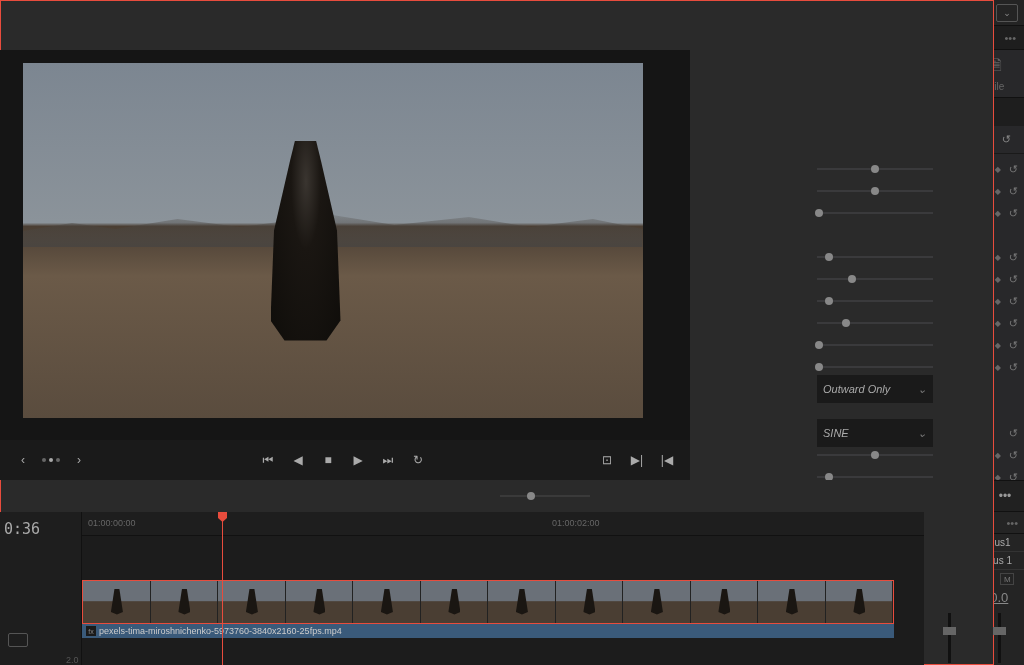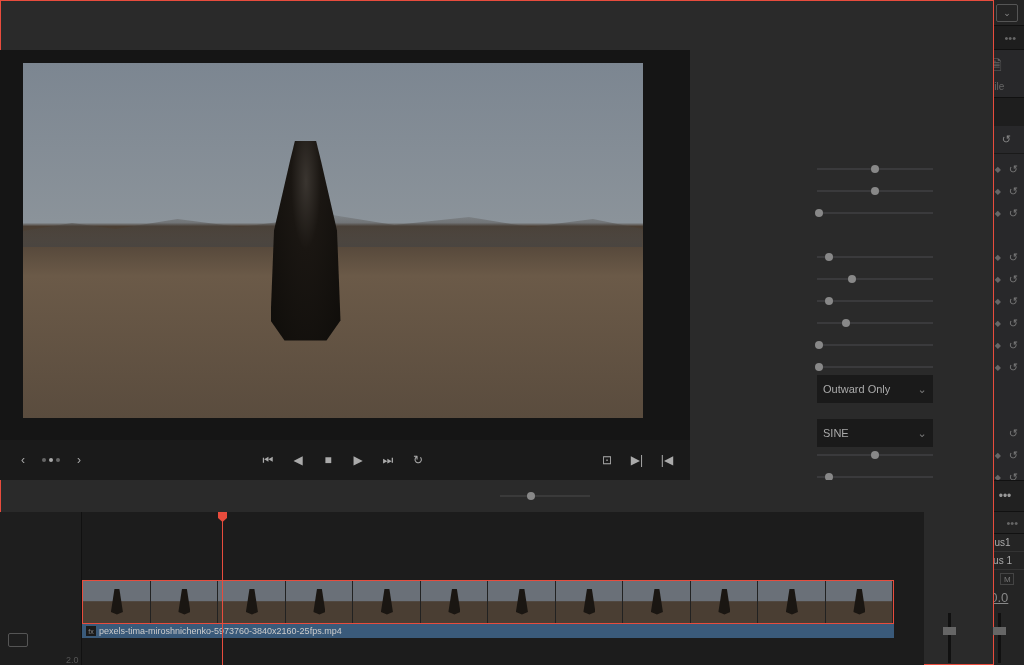--- a/index.html
+++ b/index.html
@@ -50,21 +50,21 @@
 .fxhdr .hico { color:#888; font-size:11px; cursor:pointer; padding:0 3px; }
 
 .params { flex:1; overflow-y:auto; padding:4px 0; }
 .prow { height:22px; display:flex; align-items:center; padding:0 6px 0 0; gap:6px; }
 .prow .lbl { width:120px; text-align:right; color:#999; font-size:11px; padding-right:6px; }
 .prow .slider { flex:1; height:2px; background:#3a3a3c; position:relative; cursor:pointer; }
 .prow .slider .knob { position:absolute; top:-3px; width:8px; height:8px; border-radius:50%; background:#888; transform:translateX(-50%); }
 .prow .val { width:48px; height:16px; background:#1a1a1a; color:#ccc; font-size:10px; display:flex; align-items:center; justify-content:center; font-family:monospace; }
 .prow .diam { color:#666; font-size:8px; padding:0 2px; cursor:pointer; }
 .prow .rst { color:#777; font-size:11px; cursor:pointer; }
-.prow .dd { flex:1; height:28px; background:#1a1a1a; display:flex; align-items:center; padding:0 6px; color:#aaa; font-size:11px; cursor:pointer; position:relative; }
+.prow .dd { flex:1; height:28px; background:#1a1a1a; display:flex; align-items:center; padding:0 6px; color:#aaa; font-size:11px; cursor:pointer; position:relative;font-style:italic; }
 .prow .dd::after { content:"⌄"; position:absolute; right:6px; color:#777; }
 
 .phdr { height:22px; display:flex; align-items:center; padding-left:8px; color:#aaa; font-size:11px; gap:4px; }
 .phdr::before { content:"⌄"; color:#888; }
 
 .tlbar { height:32px; background:#212121; border-top:1px solid #111; border-bottom:1px solid #111; display:flex; align-items:center; padding:0 8px; gap:6px; }
 .tlbar .tico { width:22px; height:22px; display:flex; align-items:center; justify-content:center; color:#999; cursor:pointer; font-size:12px; }
 .tlbar .tico.red { color:#e84c3d; }
 .tlbar .sep { width:1px; height:18px; background:#3a3a3a; margin:0 2px; }
 .tlbar .zoomsl { width:90px; height:2px; background:#3a3a3a; position:relative; }
@@ -380,24 +380,29 @@
   <span class="tico">+</span>
   <div class="sp"></div>
   <span class="tico">🔊</span>
   <div class="vol"></div>
   <div class="dim">DIM</div>
   <span class="tico">•••</span>
 </div>
 
 <div class="tlarea">
   <div class="tlleft">
+    <div class="tcbig">0:36</div>
     <div class="trkbtn"></div>
     <div style="position:absolute;bottom:2px;left:18px;color:#555;font-size:9px;margin-left:48px;">2.0</div>
   </div>
   <div class="tlmain">
+    <div class="ruler">
+      <span class="tick" style="left:6px">01:00:00:00</span>
+      <span class="tick" style="left:470px">01:00:02:00</span>
+    </div>
     <div class="playhead" style="left:140px"></div>
     <div class="vtrack">
       <div class="clip">
         <div class="thumb"></div>
           <div class="thumb"></div>
           <div class="thumb"></div>
           <div class="thumb"></div>
           <div class="thumb"></div>
           <div class="thumb"></div>
           <div class="thumb"></div>

